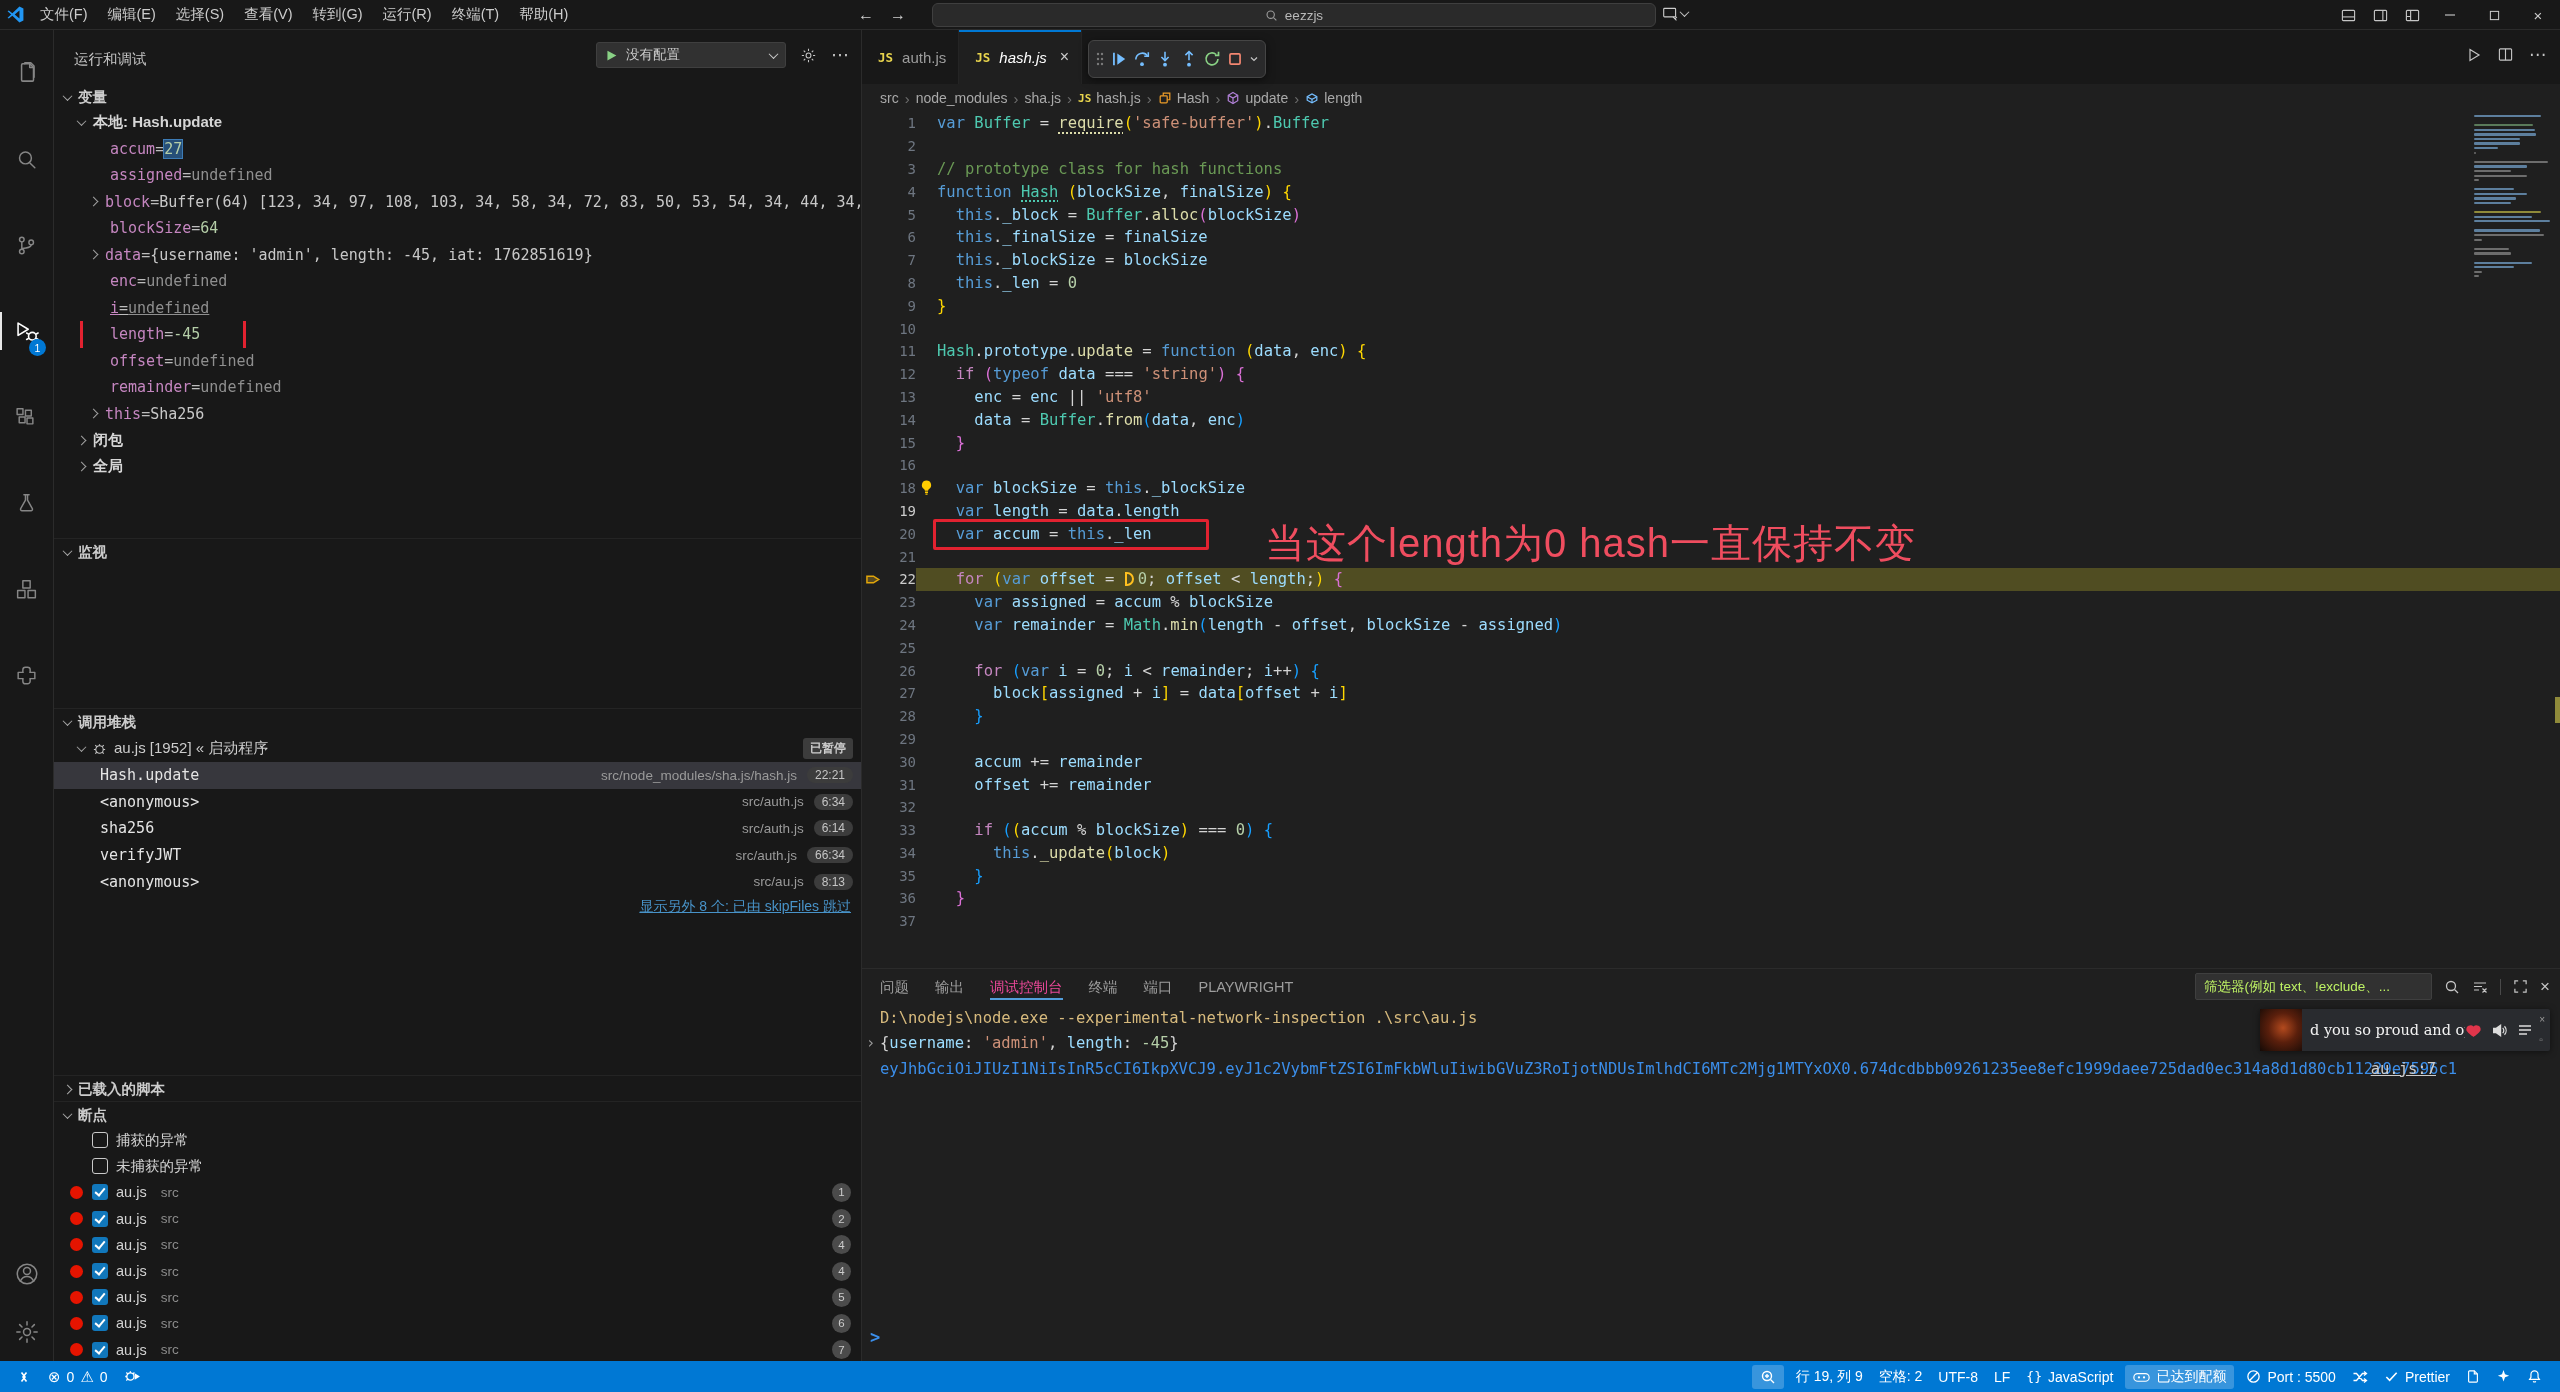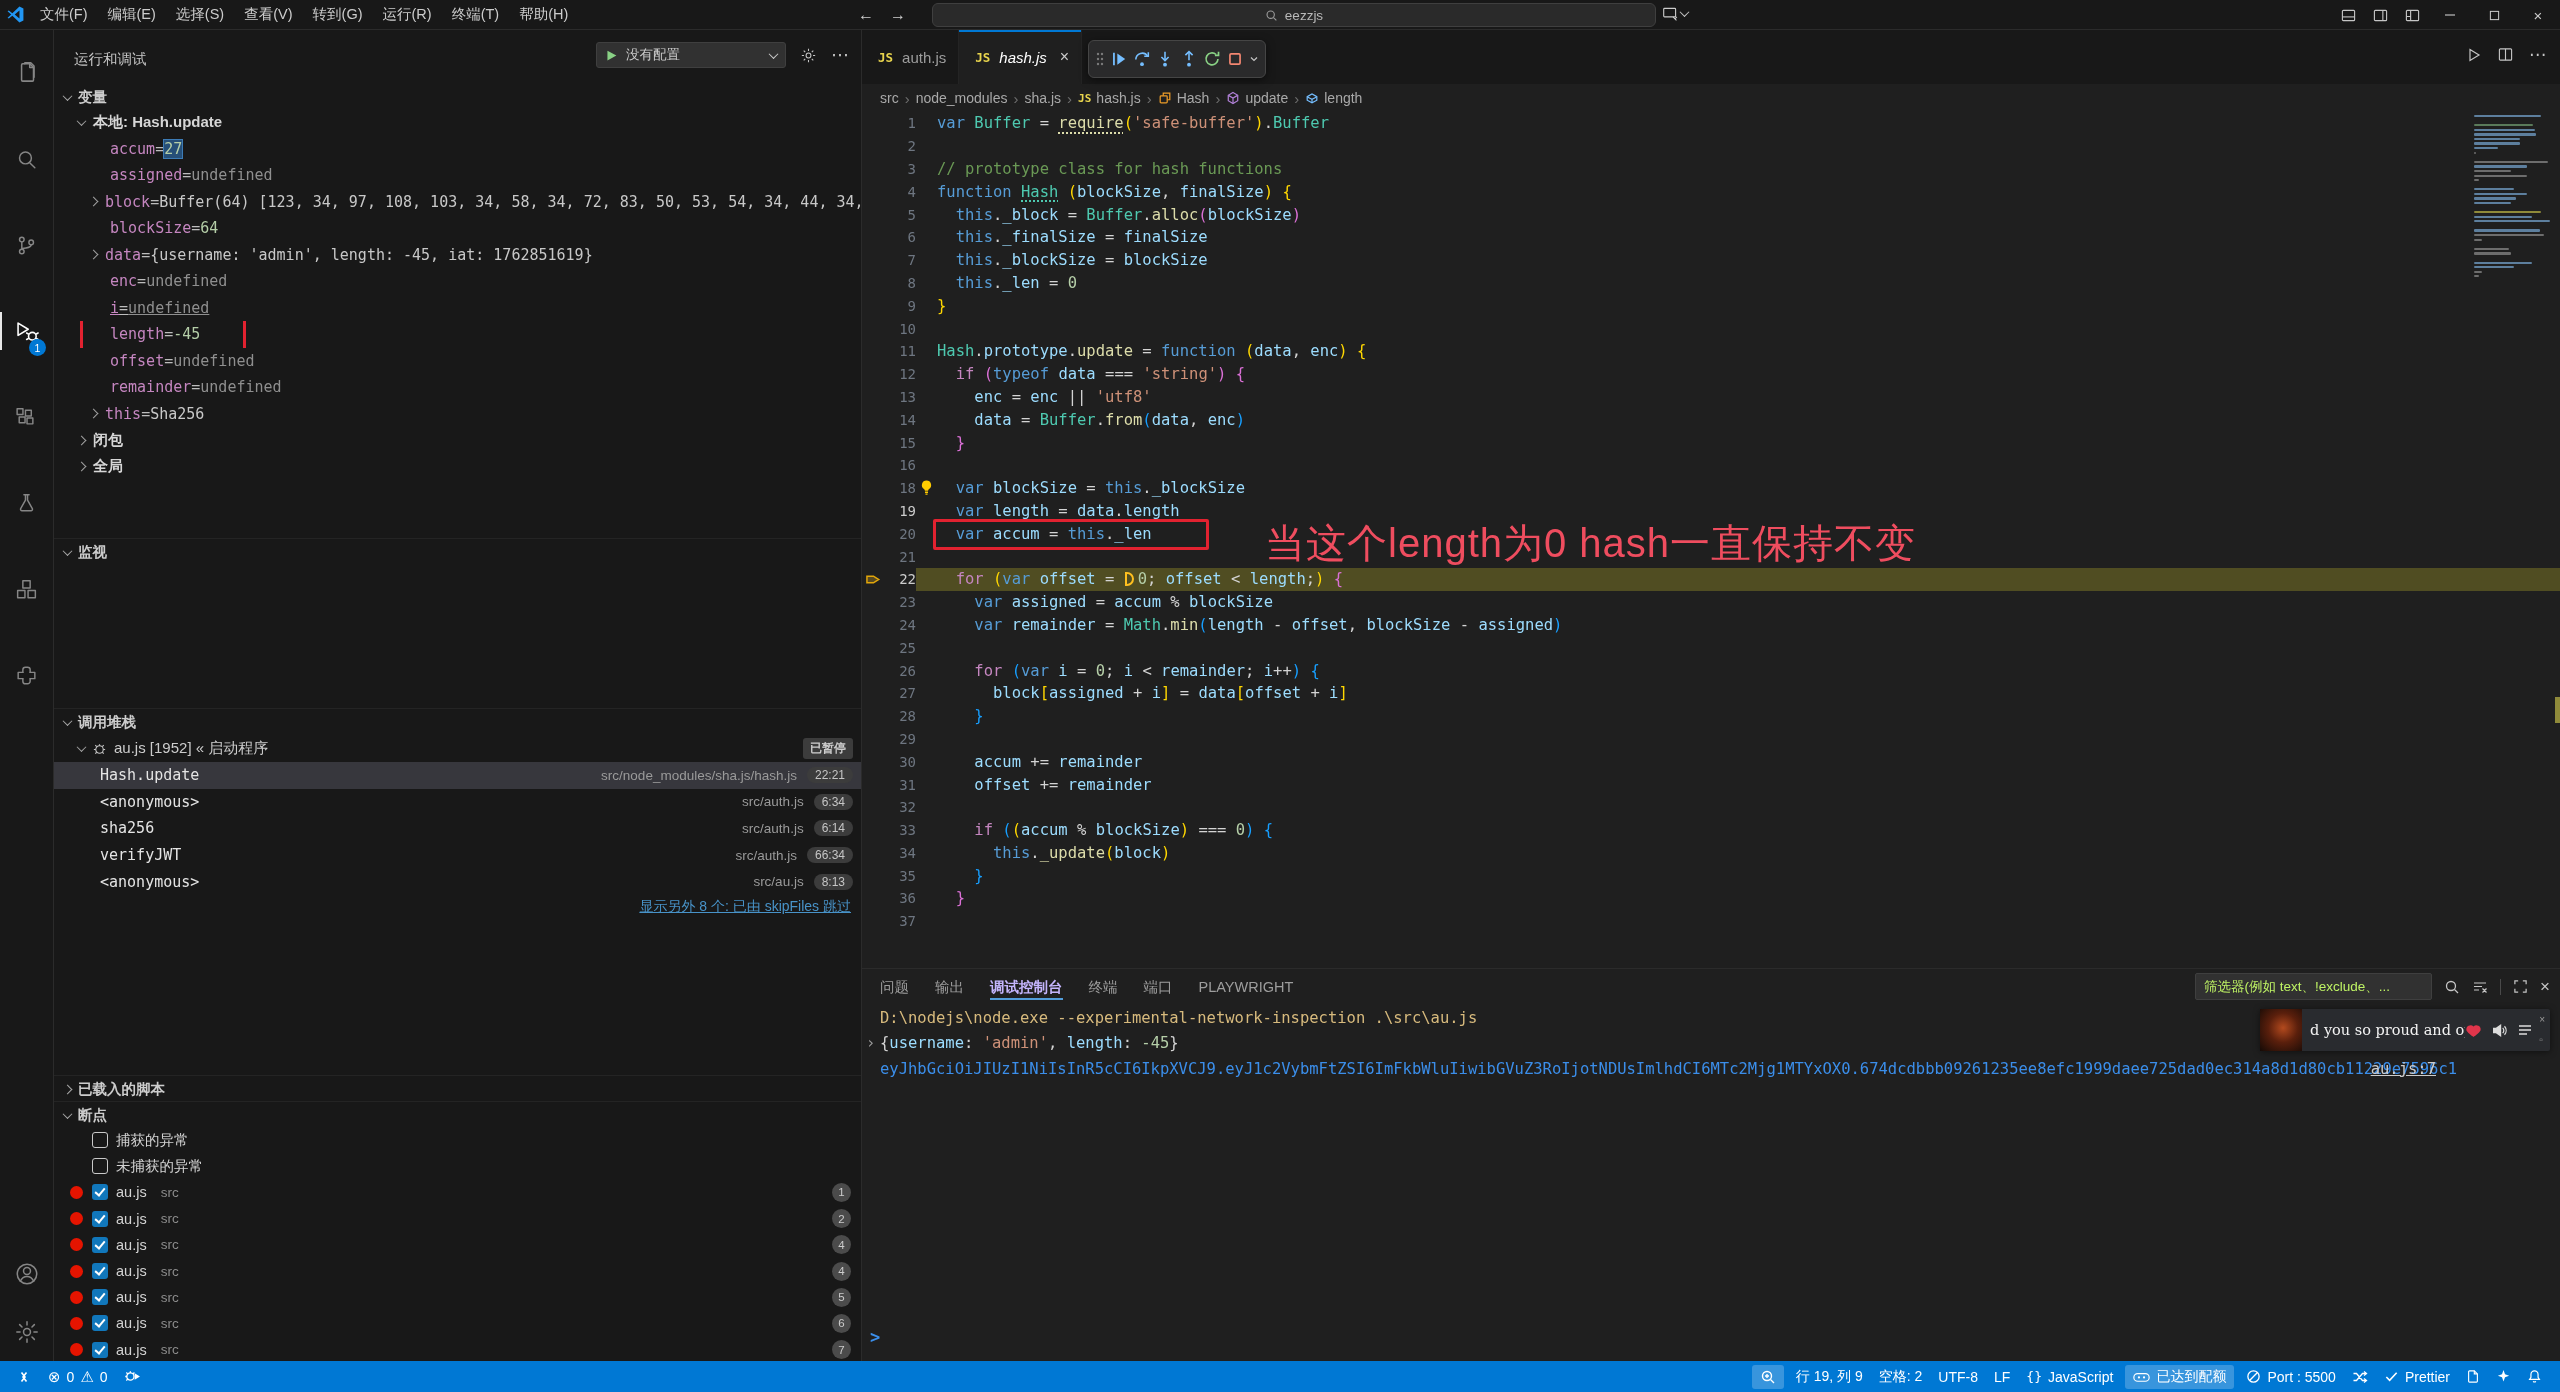--- a/index.html
+++ b/index.html
@@ -118,21 +118,21 @@
   #red-note{position:absolute;left:403px;top:404px;font-size:40px;color:#ef4d5f;white-space:nowrap;z-index:6;letter-spacing:1px;}
   #minimap{position:absolute;left:1612px;top:3px;width:80px;}
   #minimap .mml{height:2.2px;margin-bottom:2.4px;border-radius:1px;}
   #ovr{position:absolute;right:0;top:0;width:5px;height:856px;}
   #ovr .mark{position:absolute;right:0;width:5px;}
 
   
   #panel{position:absolute;left:862px;top:968px;right:0;bottom:31px;background:#1f1f1f;border-top:1px solid #2b2b2b;overflow:hidden;}
   #panel-tabs{position:absolute;left:18px;top:0;height:36px;display:flex;align-items:center;gap:26px;}
   .ptab{font-size:14.5px;color:#9d9d9d;height:36px;display:flex;align-items:center;position:relative;}
-  .ptab.active{color:#c4b5fd;font-weight:bold;}
+  .ptab.active{color:#ec4899;}
   .ptab.active::after{content:'';position:absolute;left:0;right:0;bottom:5px;height:1.6px;background:#529ddb;}
   #panel-right{position:absolute;right:10px;top:4px;display:flex;align-items:center;gap:12px;}
   #filter-box{width:237px;height:27px;background:#313131;border:1px solid #3f3f3f;border-radius:2px;color:#bef264;font-size:13.5px;display:flex;align-items:center;padding:0 8px;white-space:nowrap;overflow:hidden;}
   .pr-ic{color:#c5c5c5;display:flex;align-items:center;}
   .pr-sep{width:1px;height:16px;background:#4a4a4a;}
   #console{position:absolute;left:0;right:0;top:36px;font-family:"DejaVu Sans Mono",monospace;font-size:15.5px;}
   .con-line{height:25.5px;display:flex;align-items:center;padding-left:18px;white-space:pre;position:relative;}
   .con-cmd{color:#d7ba7d;}
   .con-info{color:#3b8eea;}
   .con-line .rchev{position:absolute;left:4px;color:#9d9d9d;}

